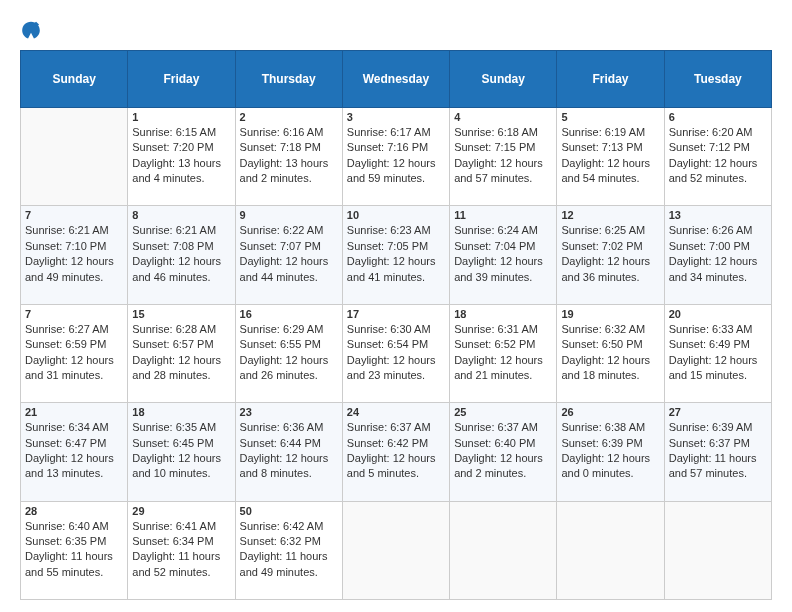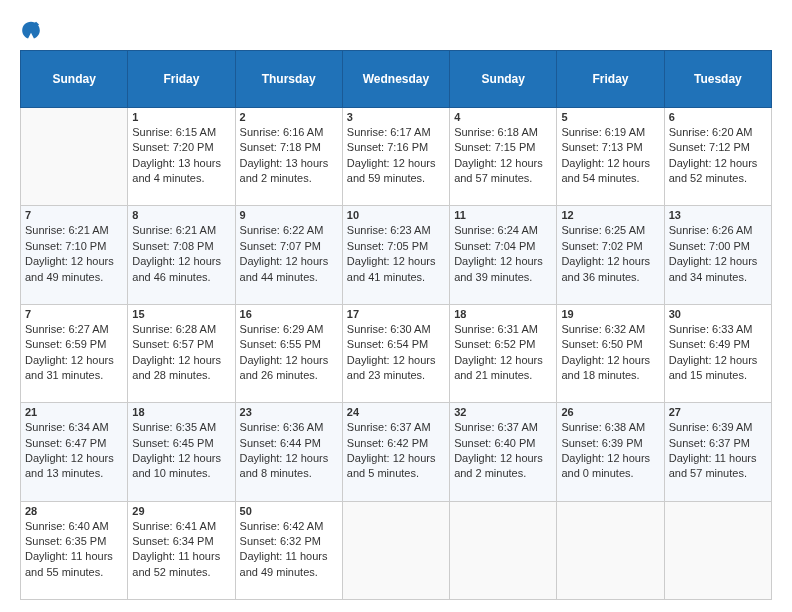--- a/index.html
+++ b/index.html
@@ -294,21 +294,21 @@
       </td>
           <td>
         <span class="day-number">19</span>
         <div class="day-info">
           Sunrise: 6:32 AM<br>
           Sunset: 6:50 PM<br>
           Daylight: 12 hours and 18 minutes.
         </div>
       </td>
           <td>
-        <span class="day-number">30</span>
+        <span class="day-number">20</span>
         <div class="day-info">
           Sunrise: 6:33 AM<br>
           Sunset: 6:49 PM<br>
           Daylight: 12 hours and 15 minutes.
         </div>
       </td>
         </tr>
         <tr>
           <td>
         <span class="day-number">21</span>
@@ -336,21 +336,21 @@
       </td>
           <td>
         <span class="day-number">24</span>
         <div class="day-info">
           Sunrise: 6:37 AM<br>
           Sunset: 6:42 PM<br>
           Daylight: 12 hours and 5 minutes.
         </div>
       </td>
           <td>
-        <span class="day-number">32</span>
+        <span class="day-number">25</span>
         <div class="day-info">
           Sunrise: 6:37 AM<br>
           Sunset: 6:40 PM<br>
           Daylight: 12 hours and 2 minutes.
         </div>
       </td>
           <td>
         <span class="day-number">26</span>
         <div class="day-info">
           Sunrise: 6:38 AM<br>

